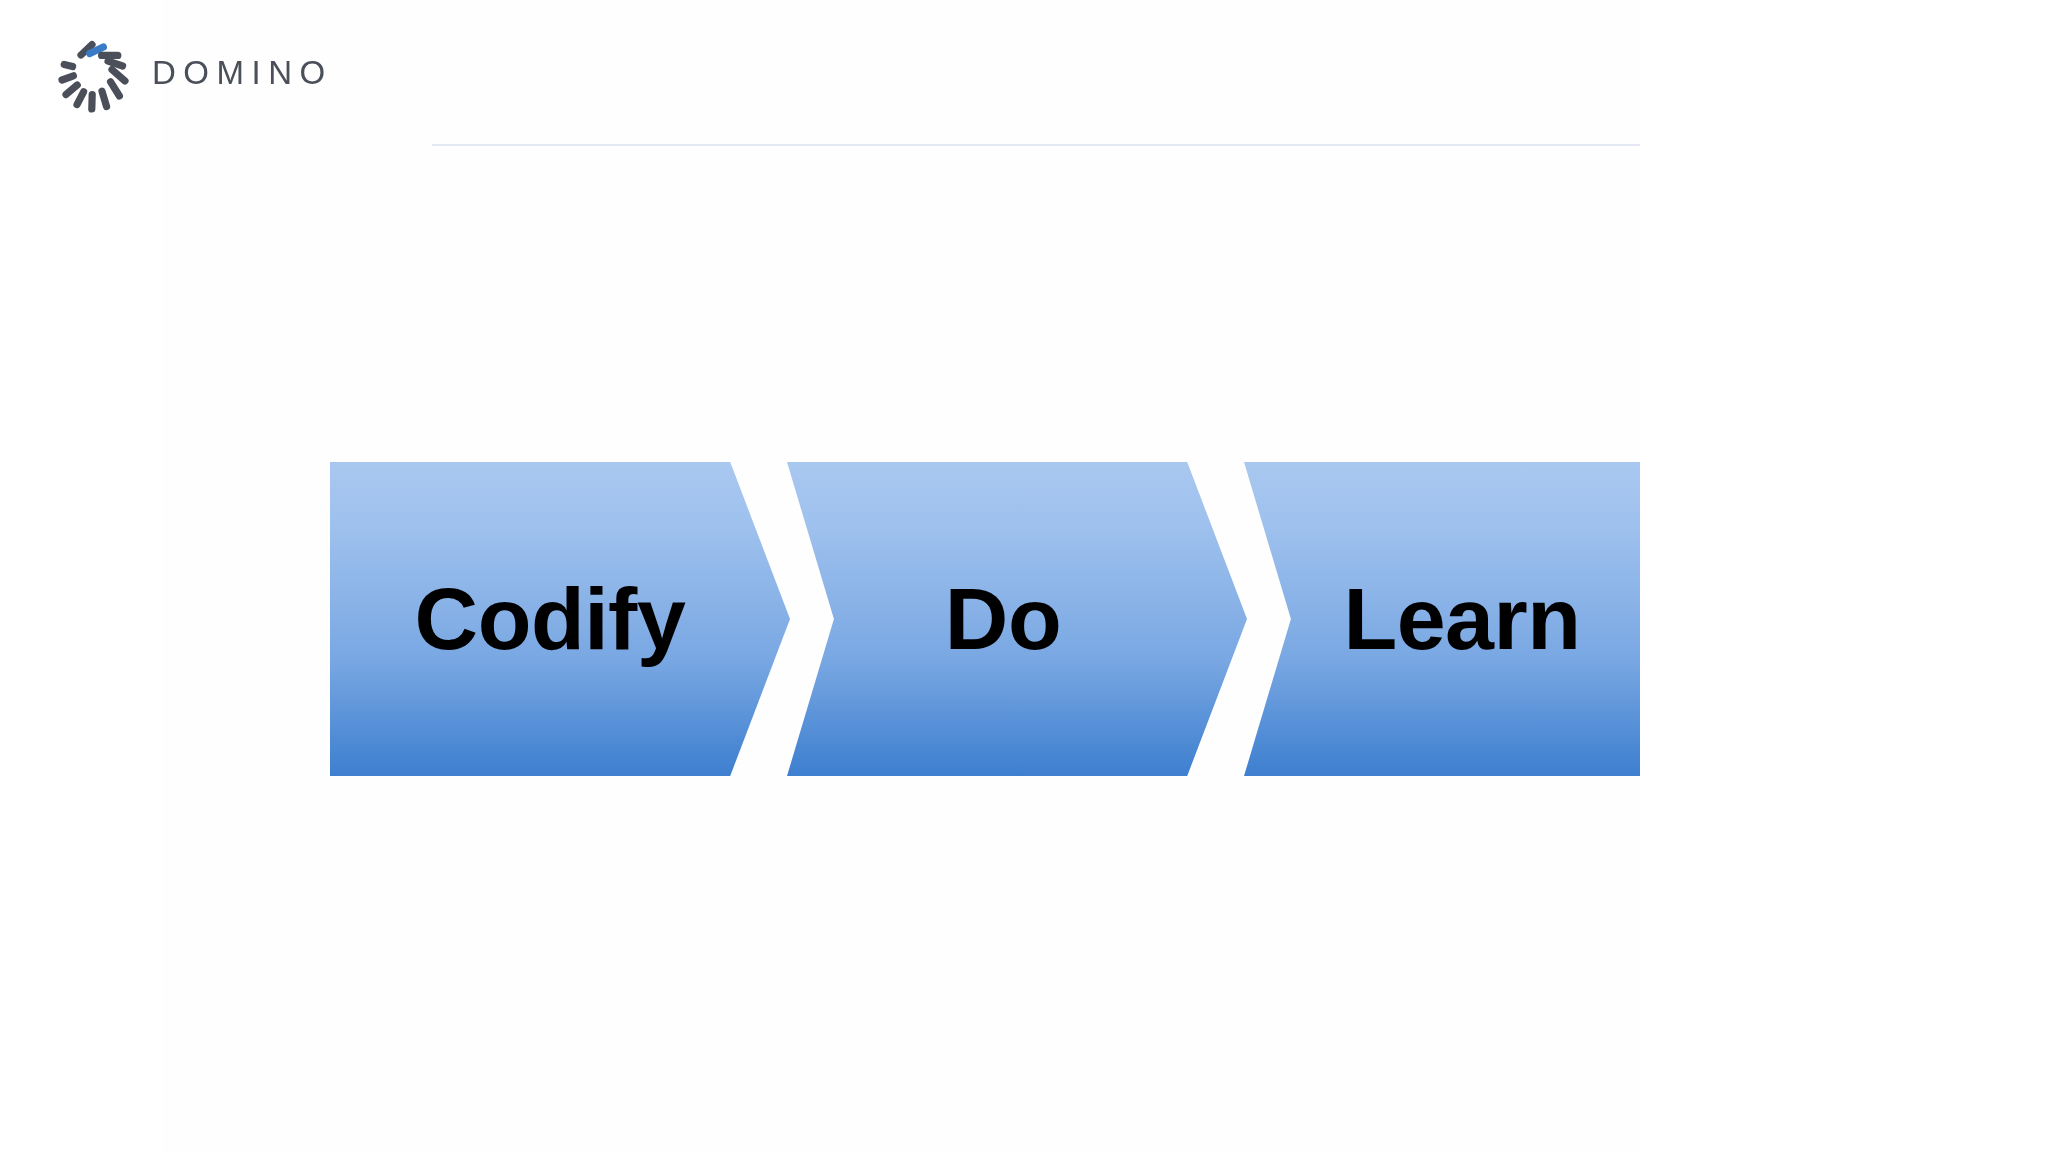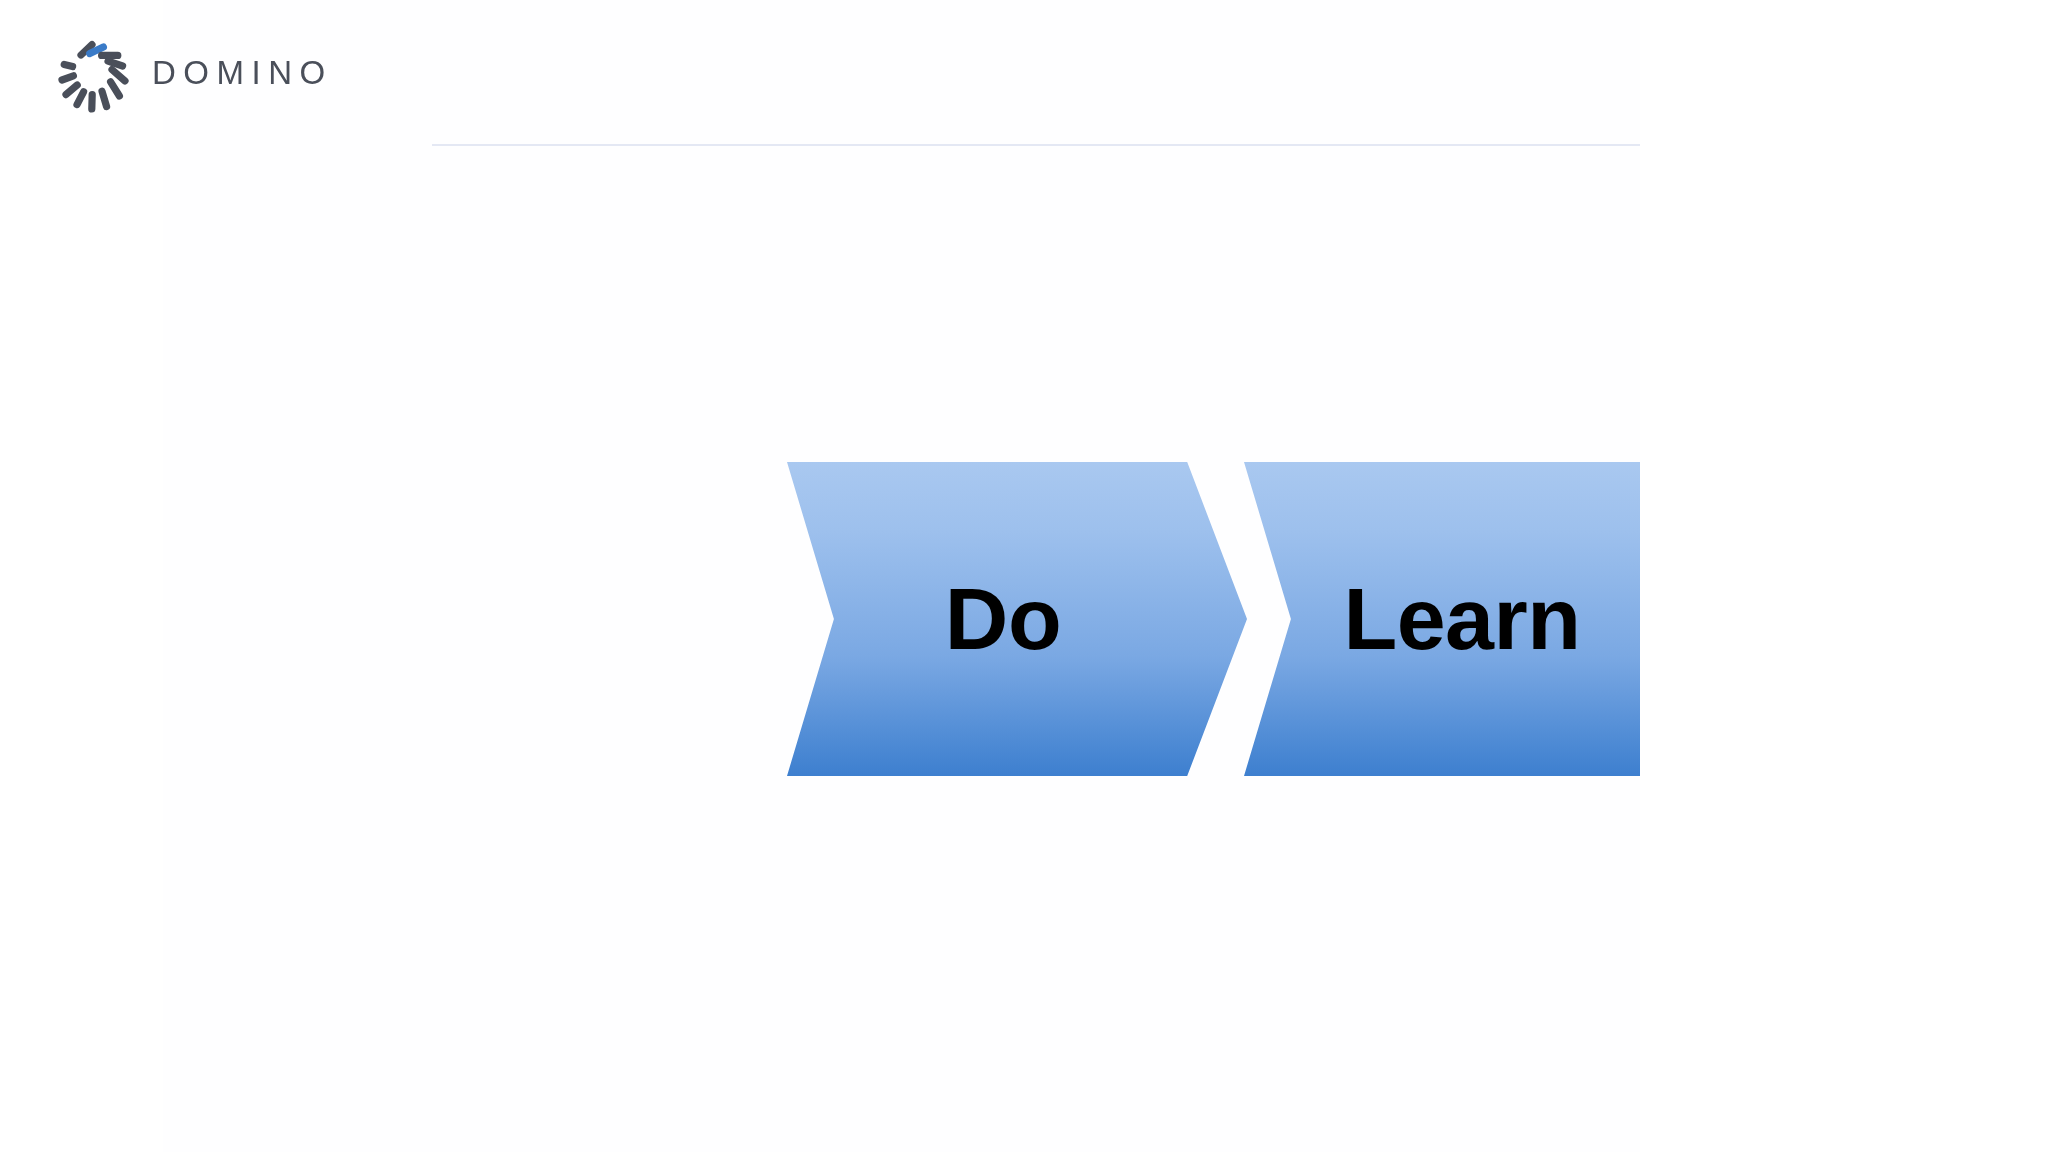--- a/index.html
+++ b/index.html
@@ -150,20 +150,23 @@
       </g>
     </svg>
 
     <div class="logo-wordmark">DOMINO</div>
   </div>
 
   <div class="divider-rule"></div>
 
   <div class="chevron-row">
 
+    <div class="chevron chevron--lead">
+      <span class="chevron-label">Codify</span>
+    </div>
 
     <div class="chevron chevron--notched chevron--three">
       <span class="chevron-label">Learn</span>
     </div>
 
     <div class="chevron chevron--notched chevron--two">
       <span class="chevron-label">Do</span>
     </div>
 
   </div>

